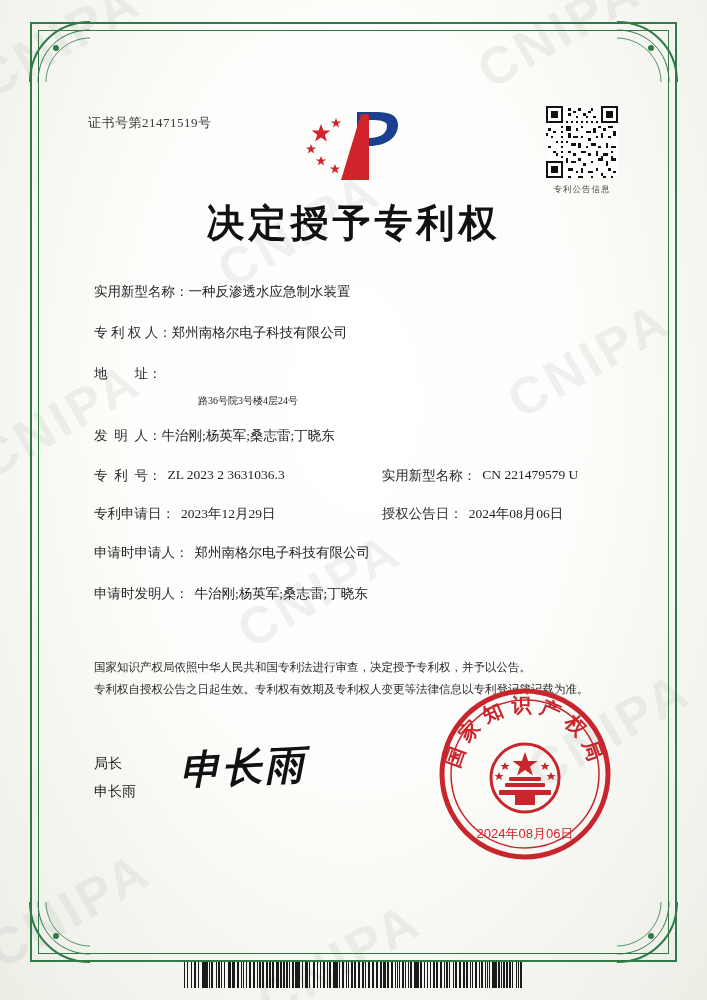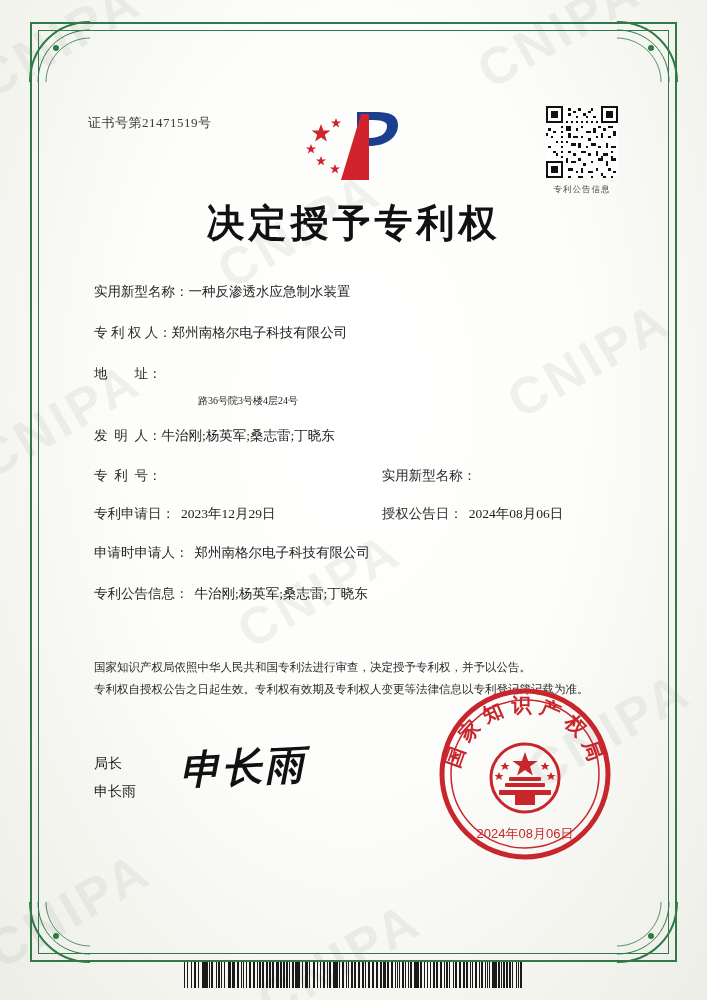--- a/index.html
+++ b/index.html
@@ -460,44 +460,46 @@
       <div class="sub-line">路36号院3号楼4层24号</div>
 
       <div class="row">
         <span class="lab">发  明  人：</span>
         <span class="val">牛治刚;杨英军;桑志雷;丁晓东</span>
       </div>
 
       <div class="row-two">
         <div class="col-a">
           <span class="lab">专  利  号：</span>
+          <span class="val indent">ZL 2023 2 3631036.3</span>
         </div>
         <div class="col-b">
           <span class="lab">实用新型名称：</span>
+          <span class="val indent">CN 221479579 U</span>
         </div>
       </div>
 
       <div class="row-two">
         <div class="col-a">
           <span class="lab">专利申请日：</span>
           <span class="val indent">2023年12月29日</span>
         </div>
         <div class="col-b">
           <span class="lab">授权公告日：</span>
           <span class="val indent">2024年08月06日</span>
         </div>
       </div>
 
       <div class="row">
         <span class="lab">申请时申请人：</span>
         <span class="val indent">郑州南格尔电子科技有限公司</span>
       </div>
 
       <div class="row">
-        <span class="lab">专利公告信息：</span>
+        <span class="lab">申请时发明人：</span>
         <span class="val indent">牛治刚;杨英军;桑志雷;丁晓东</span>
       </div>
 
     </div>
 
     <div class="legal">
       <div>国家知识产权局依照中华人民共和国专利法进行审查，决定授予专利权，并予以公告。</div>
       <div>专利权自授权公告之日起生效。专利权有效期及专利权人变更等法律信息以专利登记簿记载为准。</div>
     </div>
 

